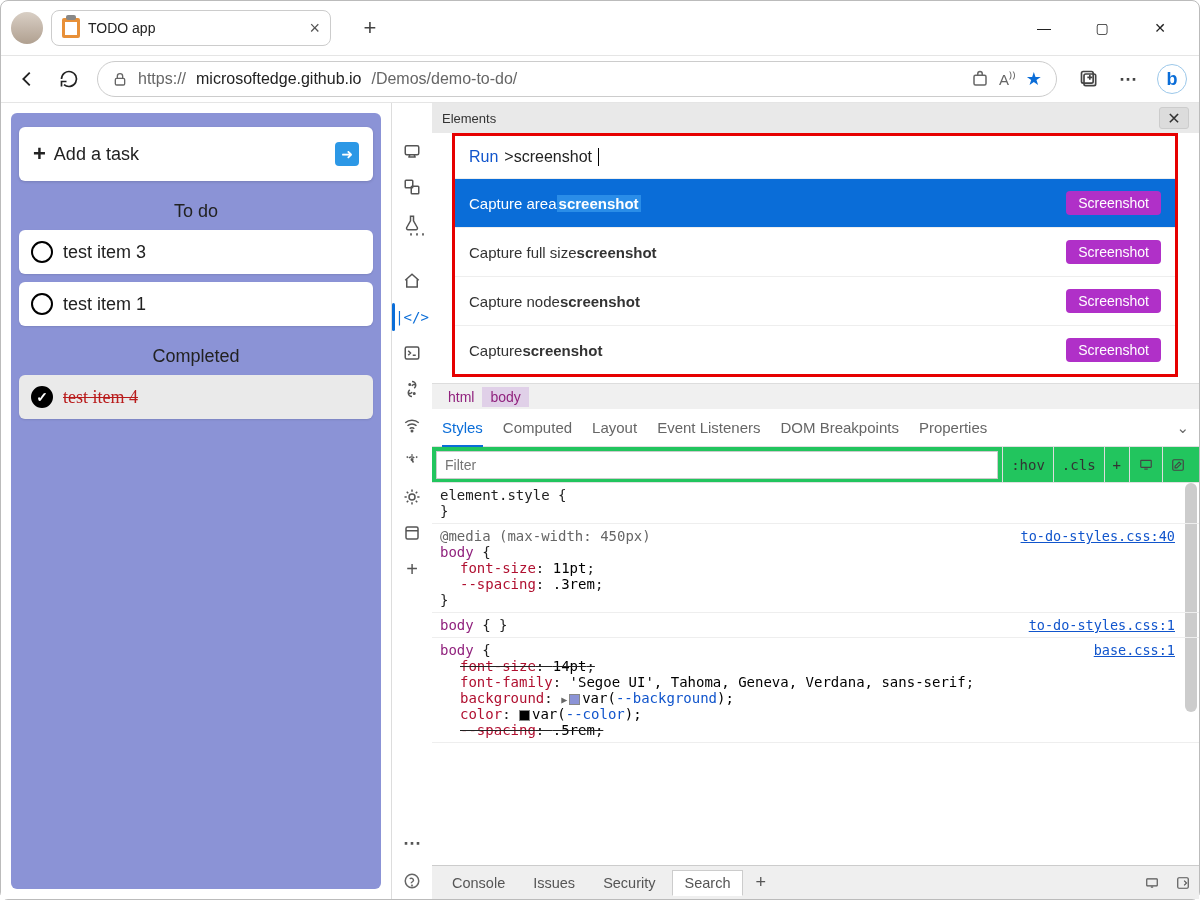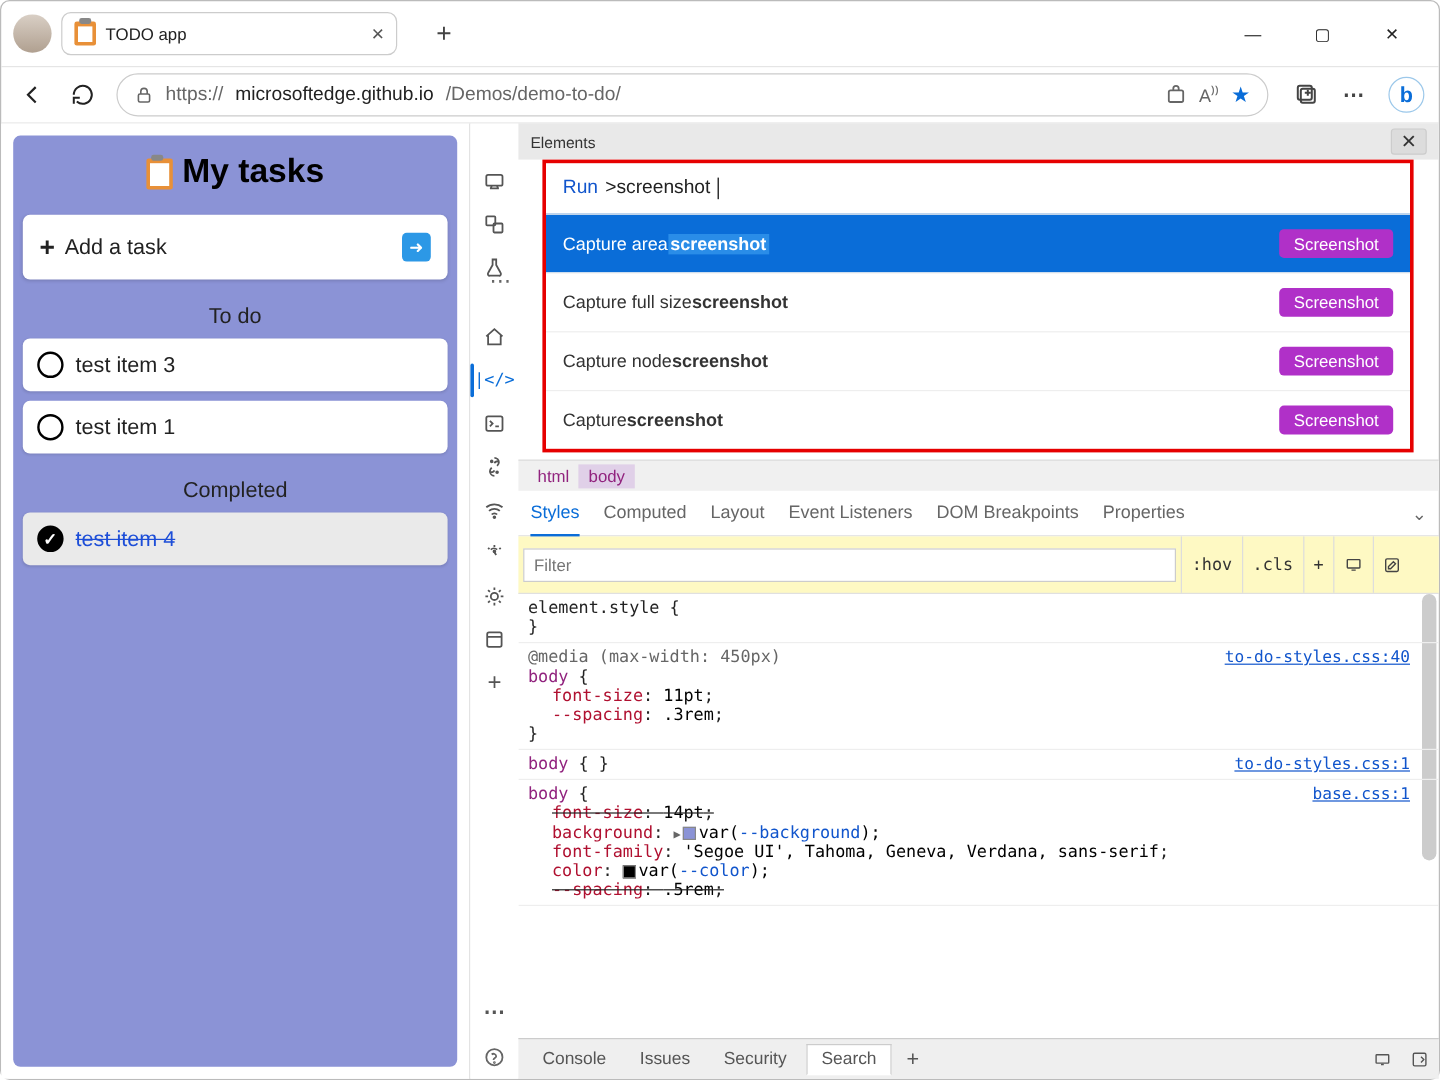--- a/index.html
+++ b/index.html
@@ -39,21 +39,21 @@
 .app h1 { text-align: center; font-size: 28px; font-weight: 800; color: #000; margin-bottom: 20px;}
 .addtask { background:#fff; border-radius:6px; height:54px; display:flex; align-items:center; padding: 0 14px; font-size:18px; color:#222; box-shadow: 0 1px 3px rgba(0,0,0,.15);}
 .addtask .plus { font-size:22px; margin-right:8px; font-weight:bold; }
 .addtask .go { margin-left:auto; width:24px; height:24px; background:#2c98e6; color:#fff; border-radius:4px; display:flex; align-items:center; justify-content:center; font-size:14px;}
 .section-h { text-align:center; font-size:18px; color:#222; margin:20px 0 8px; }
 .task { background:#fff; border-radius:6px; height:44px; display:flex; align-items:center; padding:0 12px; font-size:18px; margin-bottom:8px; box-shadow: 0 1px 2px rgba(0,0,0,.1);}
 .task .chk { width:22px; height:22px; border:2.5px solid #000; border-radius:50%; margin-right:10px;}
 .task.done { background:#eaeaea; }
 .task.done .chk { background:#000; position:relative; }
 .task.done .chk:after { content:'✓'; color:#fff; position:absolute; inset:0; display:flex; align-items:center; justify-content:center; font-size:14px; font-weight:bold;}
-.task.done .txt { text-decoration: line-through; color:#1d4ed8; }
+.task.done .txt { text-decoration: line-through; color:#b91c1c;font-family:Liberation Serif, serif; }
 
 
 .devwrap { flex:1; display:flex; min-height:0; border-left:1px solid #ddd; }
 .acttoolbar { width: 40px; background:#fff; display:flex; flex-direction:column; align-items:center; padding-top:30px; gap:0; }
 .actitem { width:40px; height:36px; display:flex; align-items:center; justify-content:center; color:#555; font-size:16px; position:relative; }
 .actitem.sel { color:#0a6dd8; }
 .actitem.sel:before { content:''; position:absolute; left:0; top:4px; bottom:4px; width:3px; background:#0a6dd8; border-radius:2px; }
 .acttoolbar .spacer { flex:1; }
 .moreell { width:40px; height:40px; display:flex; align-items:center; justify-content:center; color:#555; font-size:18px; font-weight:bold;}
 
@@ -78,21 +78,21 @@
 
 .breadcrumb { background:#f0f0f0; display:flex; align-items:center; height:26px; padding:0 8px; font-size:14px; margin-top: 10px; border-top:1px solid #ddd;}
 .breadcrumb .bc { padding:2px 8px; color:#91237e; }
 .breadcrumb .bc.sel { background:#e0d0e8; }
 
 .tabsrow { display:flex; align-items:center; height:38px; padding:0 10px; gap:20px; font-size:15px; color:#666; border-bottom:1px solid #e0e0e0;justify-content:space-between; }
 .tabsrow .t.sel { color:#0a6dd8; position:relative; }
 .tabsrow .t.sel:after { content:''; position:absolute; left:0; right:0; bottom:-11px; height:2px; background:#0a6dd8;}
 .tabsrow .chev { margin-left:auto; }
 
-.filterrow { display:flex; align-items:center; height:48px; border-bottom:1px solid #e0e0e0; background:#fef9c3; padding: 0 24px 0 0;}
+.filterrow { display:flex; align-items:center; height:36px; border-bottom:1px solid #e0e0e0; background:#22c55e; padding: 0 6px 0 0;}
 .filterinput { flex:1; height:28px; background:#fff; border:1px solid #ccc; margin:0 4px; padding:0 8px; font-size:14px; color:#888;}
 .fbtn { padding:0 8px; font-family:monospace; font-size:14px; color:#333; border-left:1px solid #ddd; height:100%; display:flex; align-items:center;}
 
 .styles { flex:1; overflow:auto; font-family: Consolas, monospace; font-size:14px; position:relative;}
 .styles .block { padding:4px 8px; border-bottom:1px solid #eee; position:relative;}
 .styles .sel { color:#91237e; }
 .styles .prop { color:#b01030; }
 .styles .val { color:#000; }
 .styles .varv { color:#1155cc; }
 .styles .link { position:absolute; right:24px; top:4px; color:#1155cc; text-decoration:underline; font-size:13.5px;}
@@ -177,21 +177,20 @@
           </svg>
       </span>
       <span style="font-size:18px; font-weight:bold; color:#444;">⋯</span>
       <span class="bing">b</span>
     </div>
   </div>
 
   <div class="content">
     <div class="page">
       <div class="app">
-        <h1><span class="clipboard-icon" style="width:22px;height:26px;margin-right:8px;"></span><span>My tasks</span></h1>
         <div class="addtask">
           <span class="plus">+</span>
           <span>Add a task</span>
           <span class="go">➜</span>
         </div>
         <div class="section-h">To do</div>
         <div class="task">
             <span class="chk"></span>
             <span class="txt">test item 3</span>
           </div>
@@ -373,22 +372,22 @@
           </div>
           <div class="block">
             <span class="sel">body</span> {
             <span class="link">to-do-styles.css:1</span>
             }
           </div>
           <div class="block">
             <span class="sel">body</span> {
             <span class="link">base.css:1</span>
             <div class="indent strike"><span class="prop">font-size</span>: <span class="val">14pt</span>;</div>
+            <div class="indent"><span class="prop">font-family</span>: <span class="val">'Segoe UI', Tahoma, Geneva, Verdana, sans-serif</span>;</div>
             <div class="indent"><span class="prop">background</span>: <span class="tri">▶</span><span class="swatch" style="background:#8b93d6"></span><span class="val">var(</span><span class="varv">--background</span><span class="val">);</span></div>
-            <div class="indent"><span class="prop">font-family</span>: <span class="val">'Segoe UI', Tahoma, Geneva, Verdana, sans-serif</span>;</div>
             <div class="indent"><span class="prop">color</span>: <span class="swatch" style="background:#000"></span><span class="val">var(</span><span class="varv">--color</span><span class="val">);</span></div>
             <div class="indent strike"><span class="prop">--spacing</span>: <span class="val">.5rem</span>;</div>
           </div>
         </div>
 
         <div class="bottombar">
           <span class="btab">Console</span>
           <span class="btab">Issues</span>
           <span class="btab">Security</span>
           <span class="btab sel">Search</span>

